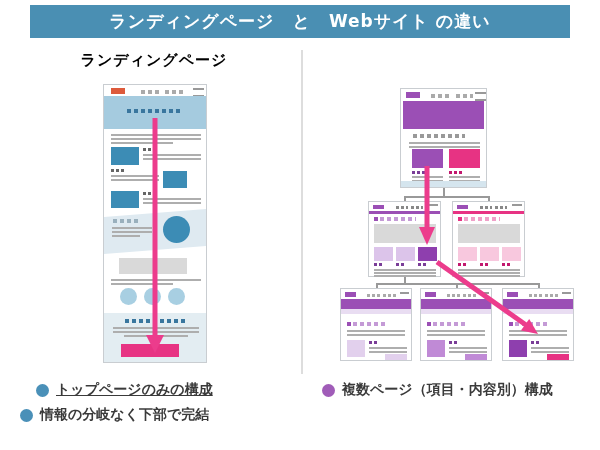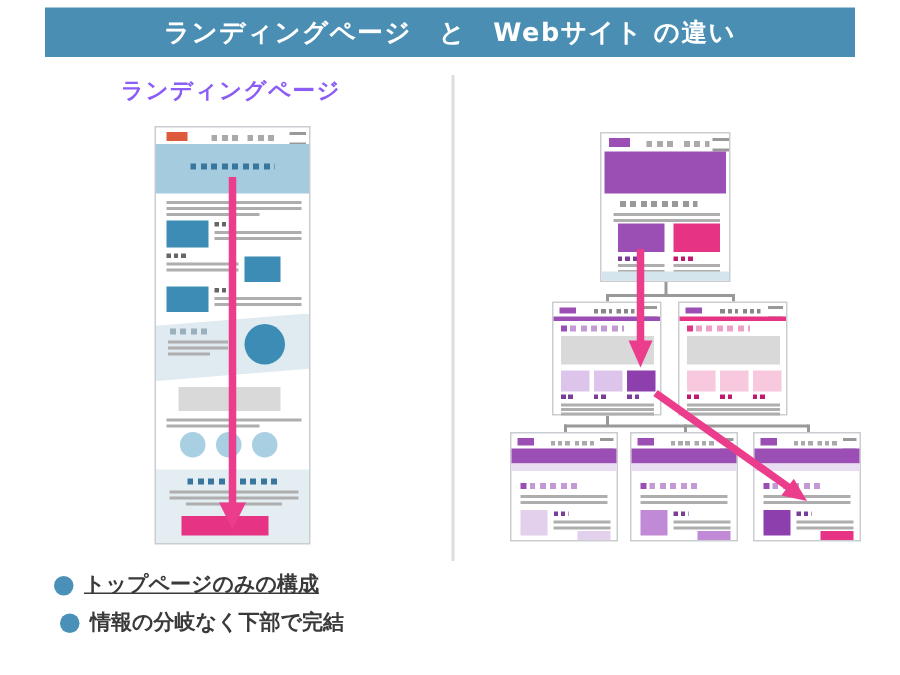--- a/index.html
+++ b/index.html
@@ -28,21 +28,21 @@
 </style>
 </head>
 <body>
 
 <div class="canvas">
 
   <div class="titlebar" style="background:#4a8fb3;">
     <span>ランディングページ　と　Webサイト の違い</span>
   </div>
 
-  <div class="colhead" style="left:69px;color:#8b5cf6;">ランディングページ</div>
+  <div class="colhead" style="left:69px;color:#000000;">ランディングページ</div>
 
   <div class="divider"></div>
 
   <div class="card" style="left:103px;top:84px;width:104px;height:279px;">
 
     <div class="blk" style="left:7px;top:3px;width:14px;height:6px;background:#dd5a3b;"></div>
     <div class="dots" style="left:37px;top:5px;width:20px;--dc:#aaa;"></div>
     <div class="dots" style="left:61px;top:5px;width:20px;--dc:#aaa;"></div>
     <div class="burger" style="left:89px;top:3px;"></div>
 
@@ -230,18 +230,22 @@
     <g>
       <line x1="437" y1="262" x2="526" y2="325" stroke="#ec3c8c" stroke-width="5"></line>
       <polygon fill="#ec3c8c" points="520.9,330.4 529.2,319.1 538,334"></polygon>
     </g>
   </svg>
 
   <div class="bullet-row" style="left:36px;top:381px;text-decoration:underline;">
     <span class="bullet-dot" style="background:#4a90b8;"></span>
     <span>トップページのみの構成</span>
   </div>
-  <div class="bullet-row" style="left:40px;top:406px;justify-content:center;">
+  <div class="bullet-row" style="left:20px;top:406px;justify-content:center;">
     <span class="bullet-dot" style="background:#4a90b8;"></span>
     <span>情報の分岐なく下部で完結</span>
   </div>
+  <div class="bullet-row" style="left:322px;top:381px;">
+    <span class="bullet-dot" style="background:#a05cb8;"></span>
+    <span>複数ページ（項目・内容別）構成</span>
+  </div>
 
 </div>
 
 </body></html>

